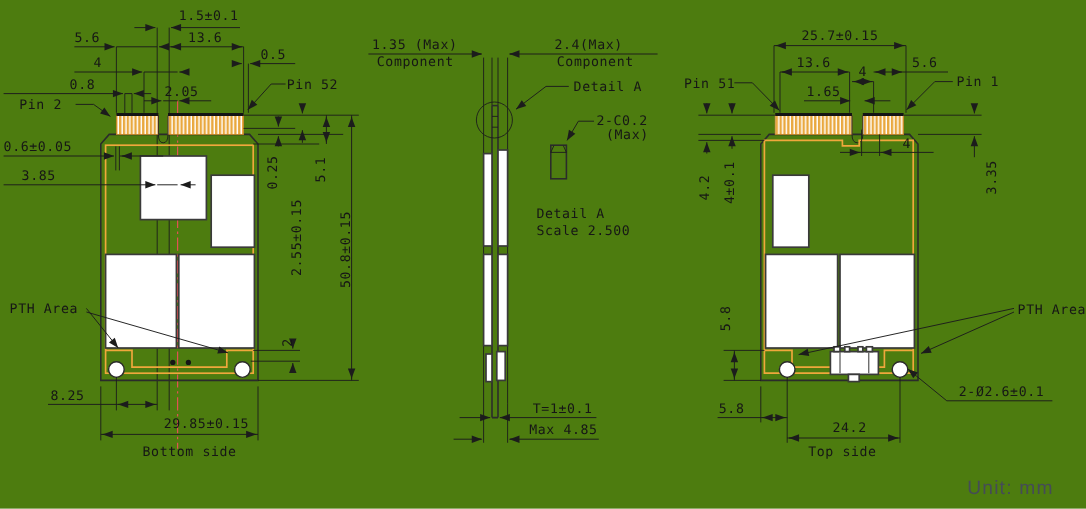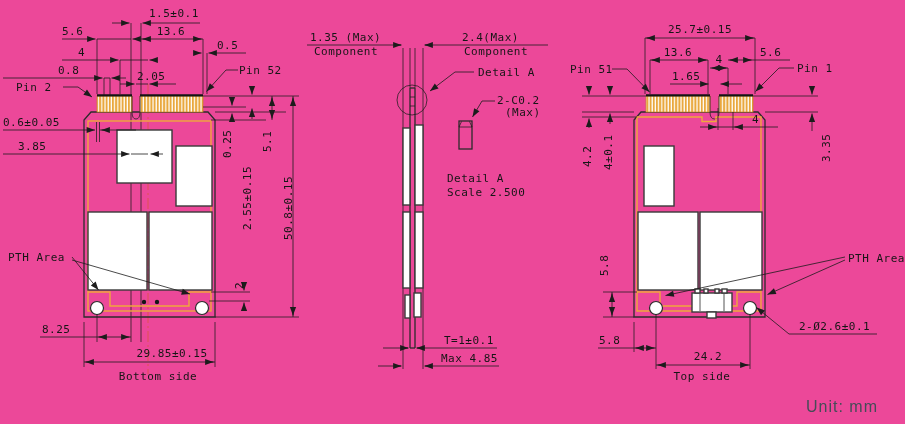--- a/index.html
+++ b/index.html
@@ -1,16 +1,16 @@
 <!DOCTYPE html>
 <html><head>
 <meta charset="utf-8">
 <style>
   html,body{margin:0;padding:0;background:#fff;}
-  .stage{position:relative;width:905px;height:424px;background:#ec4899;overflow:hidden;}
+  .stage{position:relative;width:905px;height:424px;background:#4d7c0f;overflow:hidden;}
   svg{display:block;}
   svg text{font-family:"DejaVu Sans Mono","Liberation Mono",monospace;font-size:11px;letter-spacing:.5px;fill:#161616;}
   svg text.rot{font-size:11px;}
   .ol{stroke:#2b2b2b;fill:none;stroke-width:1.3;}
   .comp{stroke:#3a3a3a;fill:#ffffff;stroke-width:1.4;}
   .thin{stroke:#1c1c1c;stroke-width:.75;fill:none;}
   .dim{stroke:#1c1c1c;stroke-width:.8;fill:none;}
   .org{stroke:#F0A73C;fill:none;stroke-width:1.4;}
   .goldband{fill:url(#fingers);stroke:#c8882a;stroke-width:.7;}
   .goldtop{stroke:#141414;stroke-width:2.4;}

